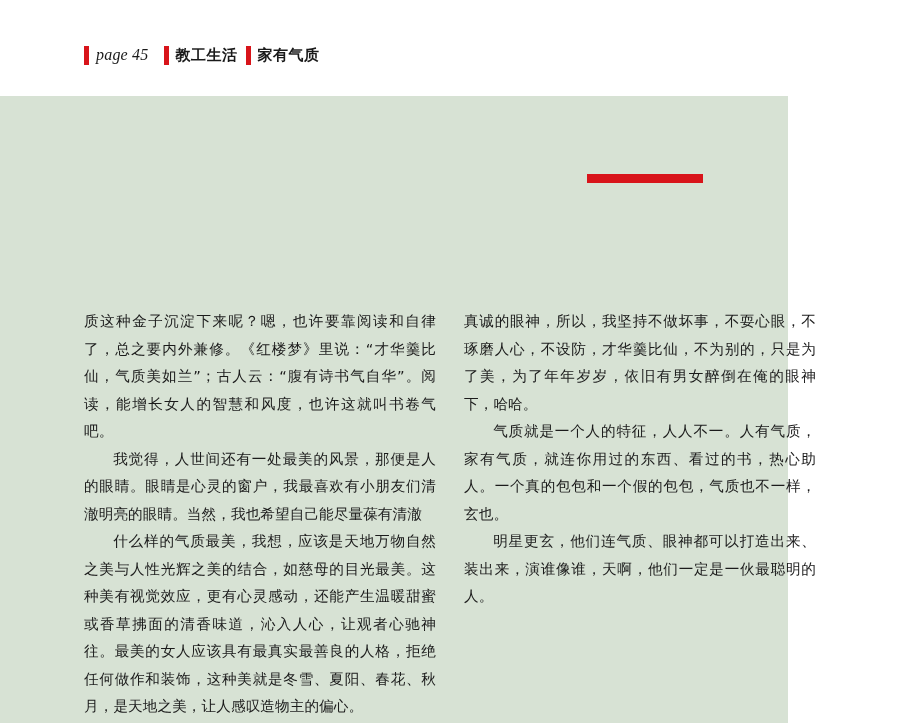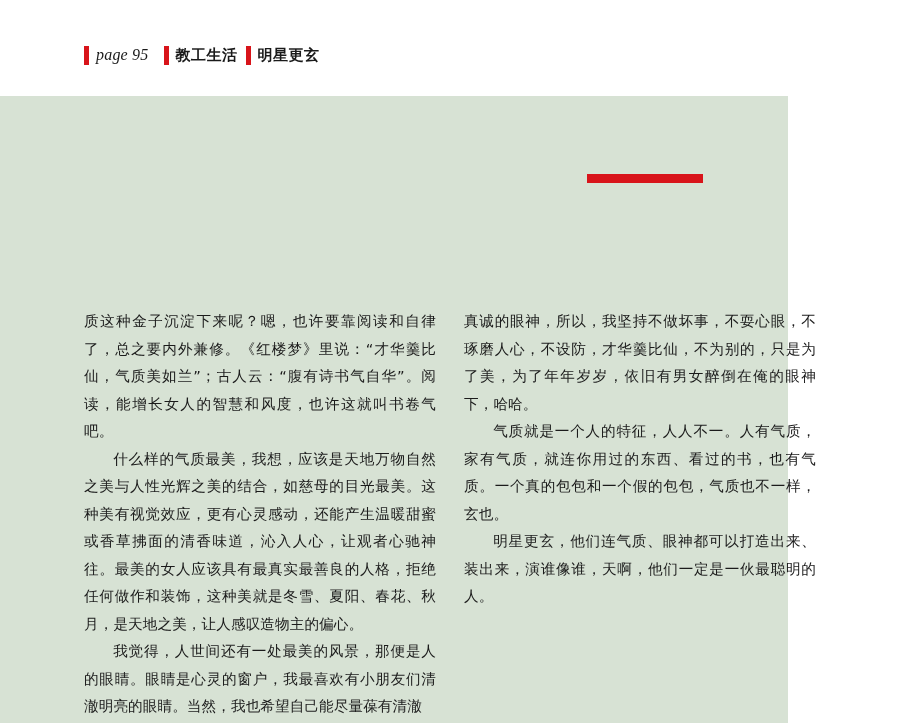--- a/index.html
+++ b/index.html
@@ -106,41 +106,41 @@
   }
 </style>
 </head>
 <body>
 
 <div class="page">
 
   <div class="header">
     <div class="header-inner">
       <span class="rule"></span>
-      <span class="page-num">page 95</span>
+      <span class="page-num">page 45</span>
       <span class="rule second"></span>
       <span class="header-label">教工生活</span>
       <span class="rule second"></span>
-      <span class="header-label">明星更玄</span>
+      <span class="header-label">家有气质</span>
     </div>
   </div>
 
   <div class="body-area">
 
     <div class="accent-bar"></div>
 
     <div class="columns">
 
       <div class="col">
         <p>质这种金子沉淀下来呢？嗯，也许要靠阅读和自律了，总之要内外兼修。《红楼梦》里说：“才华羹比仙，气质美如兰”；古人云：“腹有诗书气自华”。阅读，能增长女人的智慧和风度，也许这就叫书卷气吧。</p>
+        <p class="indent">我觉得，人世间还有一处最美的风景，那便是人的眼睛。眼睛是心灵的窗户，我最喜欢有小朋友们清澈明亮的眼睛。当然，我也希望自己能尽量葆有清澈</p>
         <p class="indent">什么样的气质最美，我想，应该是天地万物自然之美与人性光辉之美的结合，如慈母的目光最美。这种美有视觉效应，更有心灵感动，还能产生温暖甜蜜或香草拂面的清香味道，沁入人心，让观者心驰神往。最美的女人应该具有最真实最善良的人格，拒绝任何做作和装饰，这种美就是冬雪、夏阳、春花、秋月，是天地之美，让人感叹造物主的偏心。</p>
-        <p class="indent">我觉得，人世间还有一处最美的风景，那便是人的眼睛。眼睛是心灵的窗户，我最喜欢有小朋友们清澈明亮的眼睛。当然，我也希望自己能尽量葆有清澈</p>
       </div>
 
       <div class="col">
         <p>真诚的眼神，所以，我坚持不做坏事，不耍心眼，不琢磨人心，不设防，才华羹比仙，不为别的，只是为了美，为了年年岁岁，依旧有男女醉倒在俺的眼神下，哈哈。</p>
-        <p class="indent">气质就是一个人的特征，人人不一。人有气质，家有气质，就连你用过的东西、看过的书，也有气质。一个真的包包和一个假的包包，气质也不一样，玄也。</p>
+        <p class="indent">气质就是一个人的特征，人人不一。人有气质，家有气质，就连你用过的东西、看过的书，热心助人。一个真的包包和一个假的包包，气质也不一样，玄也。</p>
         <p class="indent">明星更玄，他们连气质、眼神都可以打造出来、装出来，演谁像谁，天啊，他们一定是一伙最聪明的人。</p>
       </div>
 
     </div>
   </div>
 </div>
 
 </body></html>

